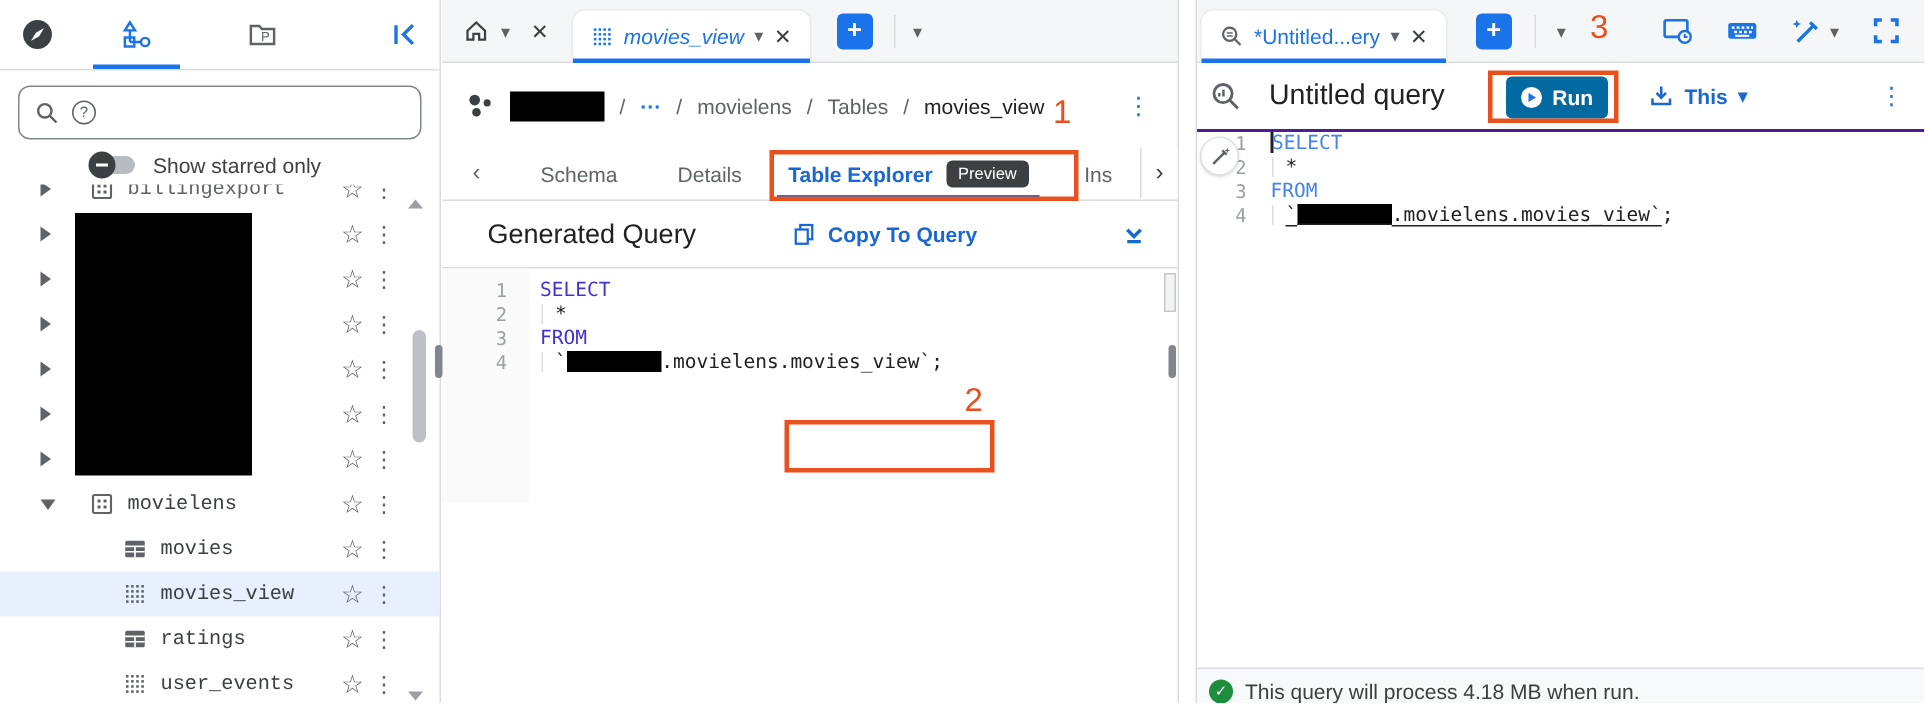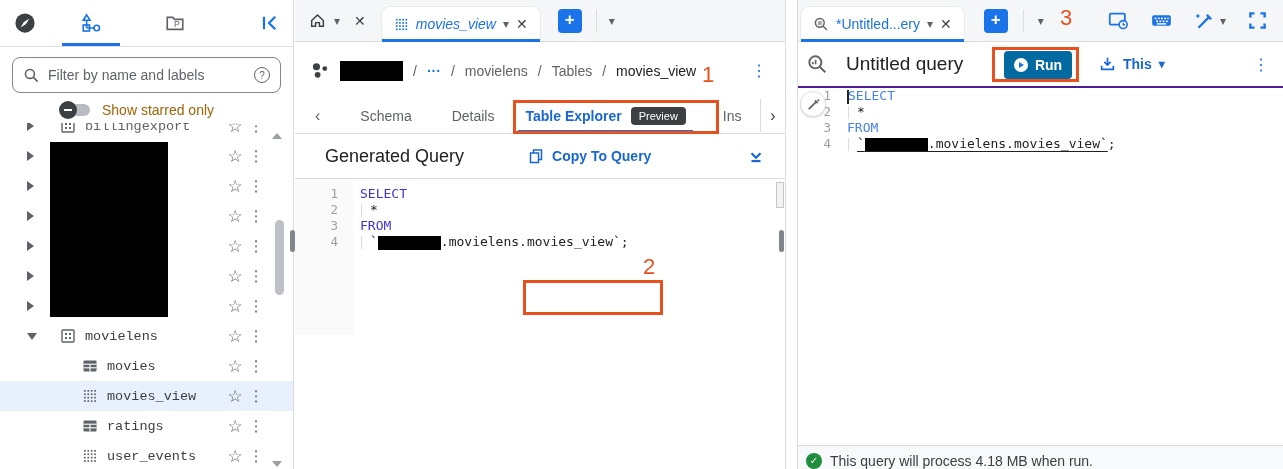--- a/index.html
+++ b/index.html
@@ -16,21 +16,21 @@
   
   .sidebar { position:absolute; left:0; top:0; width:294px; height:469px; border-right:1px solid #dadce0; background:#fff; }
   .sb-iconbar { height:47px; border-bottom:1px solid #e0e0e0; display:flex; align-items:center; padding:0 14px; }
   .sb-tab { width:58px; height:100%; display:flex; align-items:center; justify-content:center; position:relative; margin-left:26px; }
   .sb-tab.active::after { content:""; position:absolute; left:0; right:0; bottom:0; height:3px; background:#1a73e8; }
   .sb-collapse { margin-left:auto; }
   .sb-search { margin:10px 12px 6px; height:36px; border:1px solid #80868b; border-radius:8px; display:flex; align-items:center; padding:0 10px; gap:8px; }
   .sb-search input { border:none; outline:none; flex:1; font-size:14px; color:#3c4043; font-family:"Liberation Sans",sans-serif; background:transparent; }
   .sb-search input::placeholder { color:#5f6368; }
   .helpq { width:16px; height:16px; border:1.4px solid #5f6368; border-radius:50%; font-size:10px; color:#5f6368; display:flex; align-items:center; justify-content:center; }
-  .sb-togglerow { margin:4px 12px 16px; height:22px; display:flex; align-items:center; gap:12px; font-size:14px; color:#a16207;padding-left:48px; }
+  .sb-togglerow { margin:4px 12px 16px; height:22px; display:flex; align-items:center; gap:12px; font-size:14px; color:#404040;padding-left:48px; }
   .toggle { position:relative; width:28px; height:12px; background:#b8bcc1; border-radius:7px; flex:none; margin-left:2px; }
   .toggle .knob { position:absolute; left:-3px; top:-3px; width:18px; height:18px; background:#3c4043; border-radius:50%; }
   .toggle .knob::after { content:""; position:absolute; left:5px; top:8px; width:8px; height:2px; background:#fff; }
   .tree { position:absolute; left:0; right:0; top:123px; bottom:0; overflow:hidden; }
   .trow { height:30px; display:flex; align-items:center; padding:0 28px 0 27px; font-size:13.5px; color:#3c4043; }
   .trow.first { margin-top:-12px; color:#5f6368; }
   .trow.sel { background:#e8f0fe; }
   .tw { width:33px; flex:none; display:flex; align-items:center; }
   .tri-r { width:0; height:0; border-left:7px solid #5f6368; border-top:5px solid transparent; border-bottom:5px solid transparent; }
   .tri-d { width:0; height:0; border-top:7px solid #5f6368; border-left:5px solid transparent; border-right:5px solid transparent; }
@@ -146,21 +146,20 @@
             <line x1="4" y1="3" x2="4" y2="13" stroke="#1a73e8" stroke-width="1.8"></line>
           </svg>
       </span>
     </div>
 
     <div class="sb-search">
       <svg width="17" height="17" viewBox="0 0 16 16">
           <circle cx="6.5" cy="6.5" r="4.2" fill="none" stroke="#5f6368" stroke-width="1.5"></circle>
           <line x1="9.8" y1="9.8" x2="13.8" y2="13.8" stroke="#5f6368" stroke-width="1.5"></line>
         </svg>
-      <input type="text" placeholder="Filter by name and labels" style="">
       <span class="helpq">?</span>
     </div>
 
     <div class="sb-togglerow">
       <span class="toggle">
           <span class="knob"></span>
         </span>
       <span>Show starred only</span>
     </div>
 

